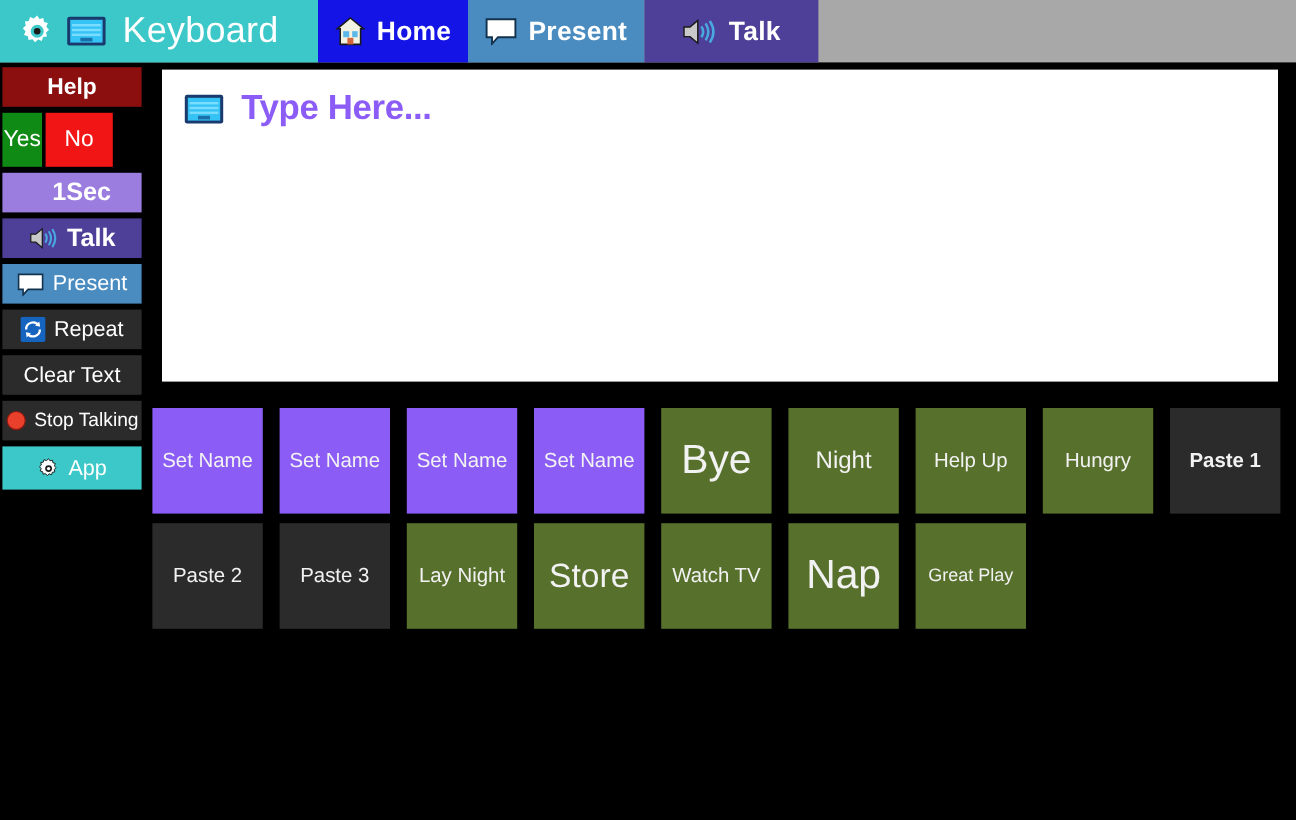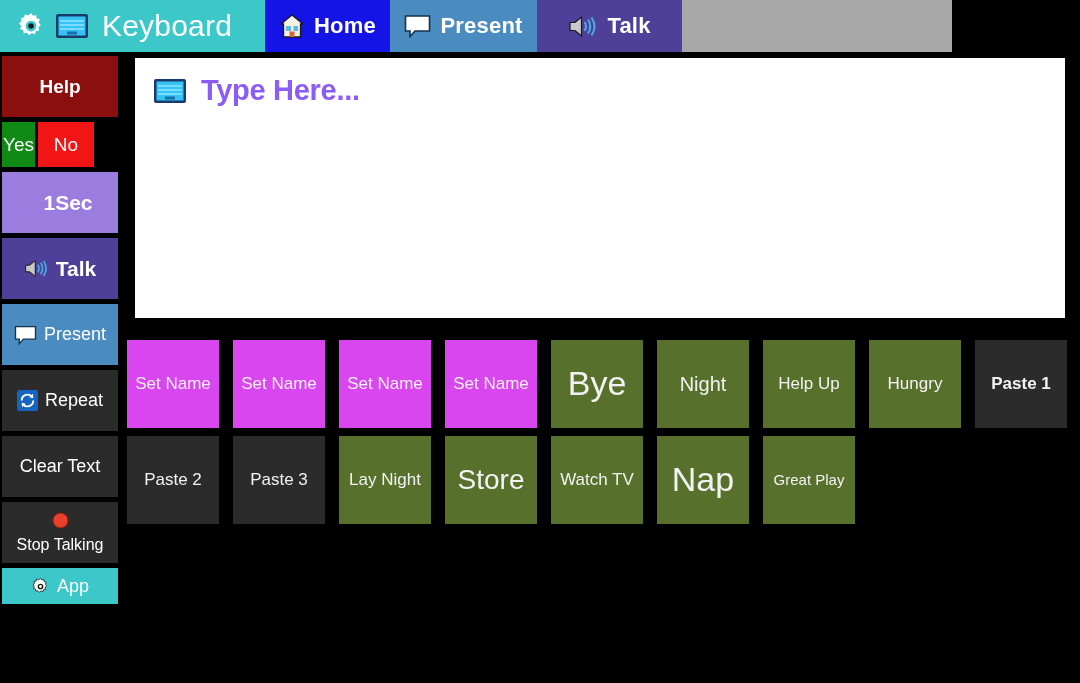--- a/index.html
+++ b/index.html
@@ -17,21 +17,21 @@
     position: relative;
     width: 1080px;
     height: 683px;
     background: #000000;
   }
 
   
   .topbar {
     position: absolute;
     left: 0; top: 0;
-    width: 952px;
+    width: 1080px;
     height: 52px;
     background: #a8a8a8;
     display: flex;
     align-items: flex-start;
   }
 
   .tab {
     display: flex;
     align-items: center;
     height: 52px;
@@ -88,21 +88,21 @@
   
   .sidebar {
     position: absolute;
     left: 2px;
     top: 56px;
     width: 116px;
   }
 
   .side-btn {
     width: 116px;
-    height: 61px;
+    height: 33px;
     margin-bottom: 5px;
     display: flex;
     align-items: center;
     justify-content: center;
     gap: 7px;
     color: #ffffff;
     font-size: 17px;
     cursor: pointer;
     user-select: none;
     border: none;
@@ -115,21 +115,21 @@
                  display:flex; align-items:center; justify-content:center;
                  color:#fff; font-size:19px; cursor:pointer; user-select:none; }
   .side-no     { background: #f21515; width: 56px; height: 45px;
                  display:flex; align-items:center; justify-content:center;
                  color:#fff; font-size:19px; cursor:pointer; user-select:none; }
   .side-1sec   { background: #9b7de0; font-weight: bold; font-size: 21px; padding-left: 16px; }
   .side-talk   { background: #4e3f99; font-weight: bold; font-size: 21px; }
   .side-present{ background: #4a8cc0; font-size: 18px; }
   .side-repeat { background: #2b2b2b; font-size: 18px; }
   .side-clear  { background: #2b2b2b; font-size: 18px; }
-  .side-stop   { background: #2b2b2b; font-size: 16px; flex-direction: column; }
+  .side-stop   { background: #2b2b2b; font-size: 16px; }
   .side-app    { background: #3cc8c8; font-size: 18px; height: 36px; }
 
   
   .textarea-panel {
     position: absolute;
     left: 135px;
     top: 58px;
     width: 930px;
     height: 260px;
     background: #ffffff;
@@ -176,21 +176,21 @@
     justify-content: center;
     text-align: center;
     color: #f2f2f2;
     cursor: pointer;
     user-select: none;
     padding: 2px;
     line-height: 1.05;
     overflow: hidden;
   }
 
-  .tile-purple { background: #d946ef; }
+  .tile-purple { background: #8b5cf6; }
   .tile-green  { background: #57702c; }
   .tile-dark   { background: #2b2b2b; }
 
   .fs-xs  { font-size: 15px; }
   .fs-s   { font-size: 17px; }
   .fs-m   { font-size: 20px; }
   .fs-l   { font-size: 28px; }
   .fs-xl  { font-size: 34px; }
   .bold   { font-weight: bold; }
 </style>

